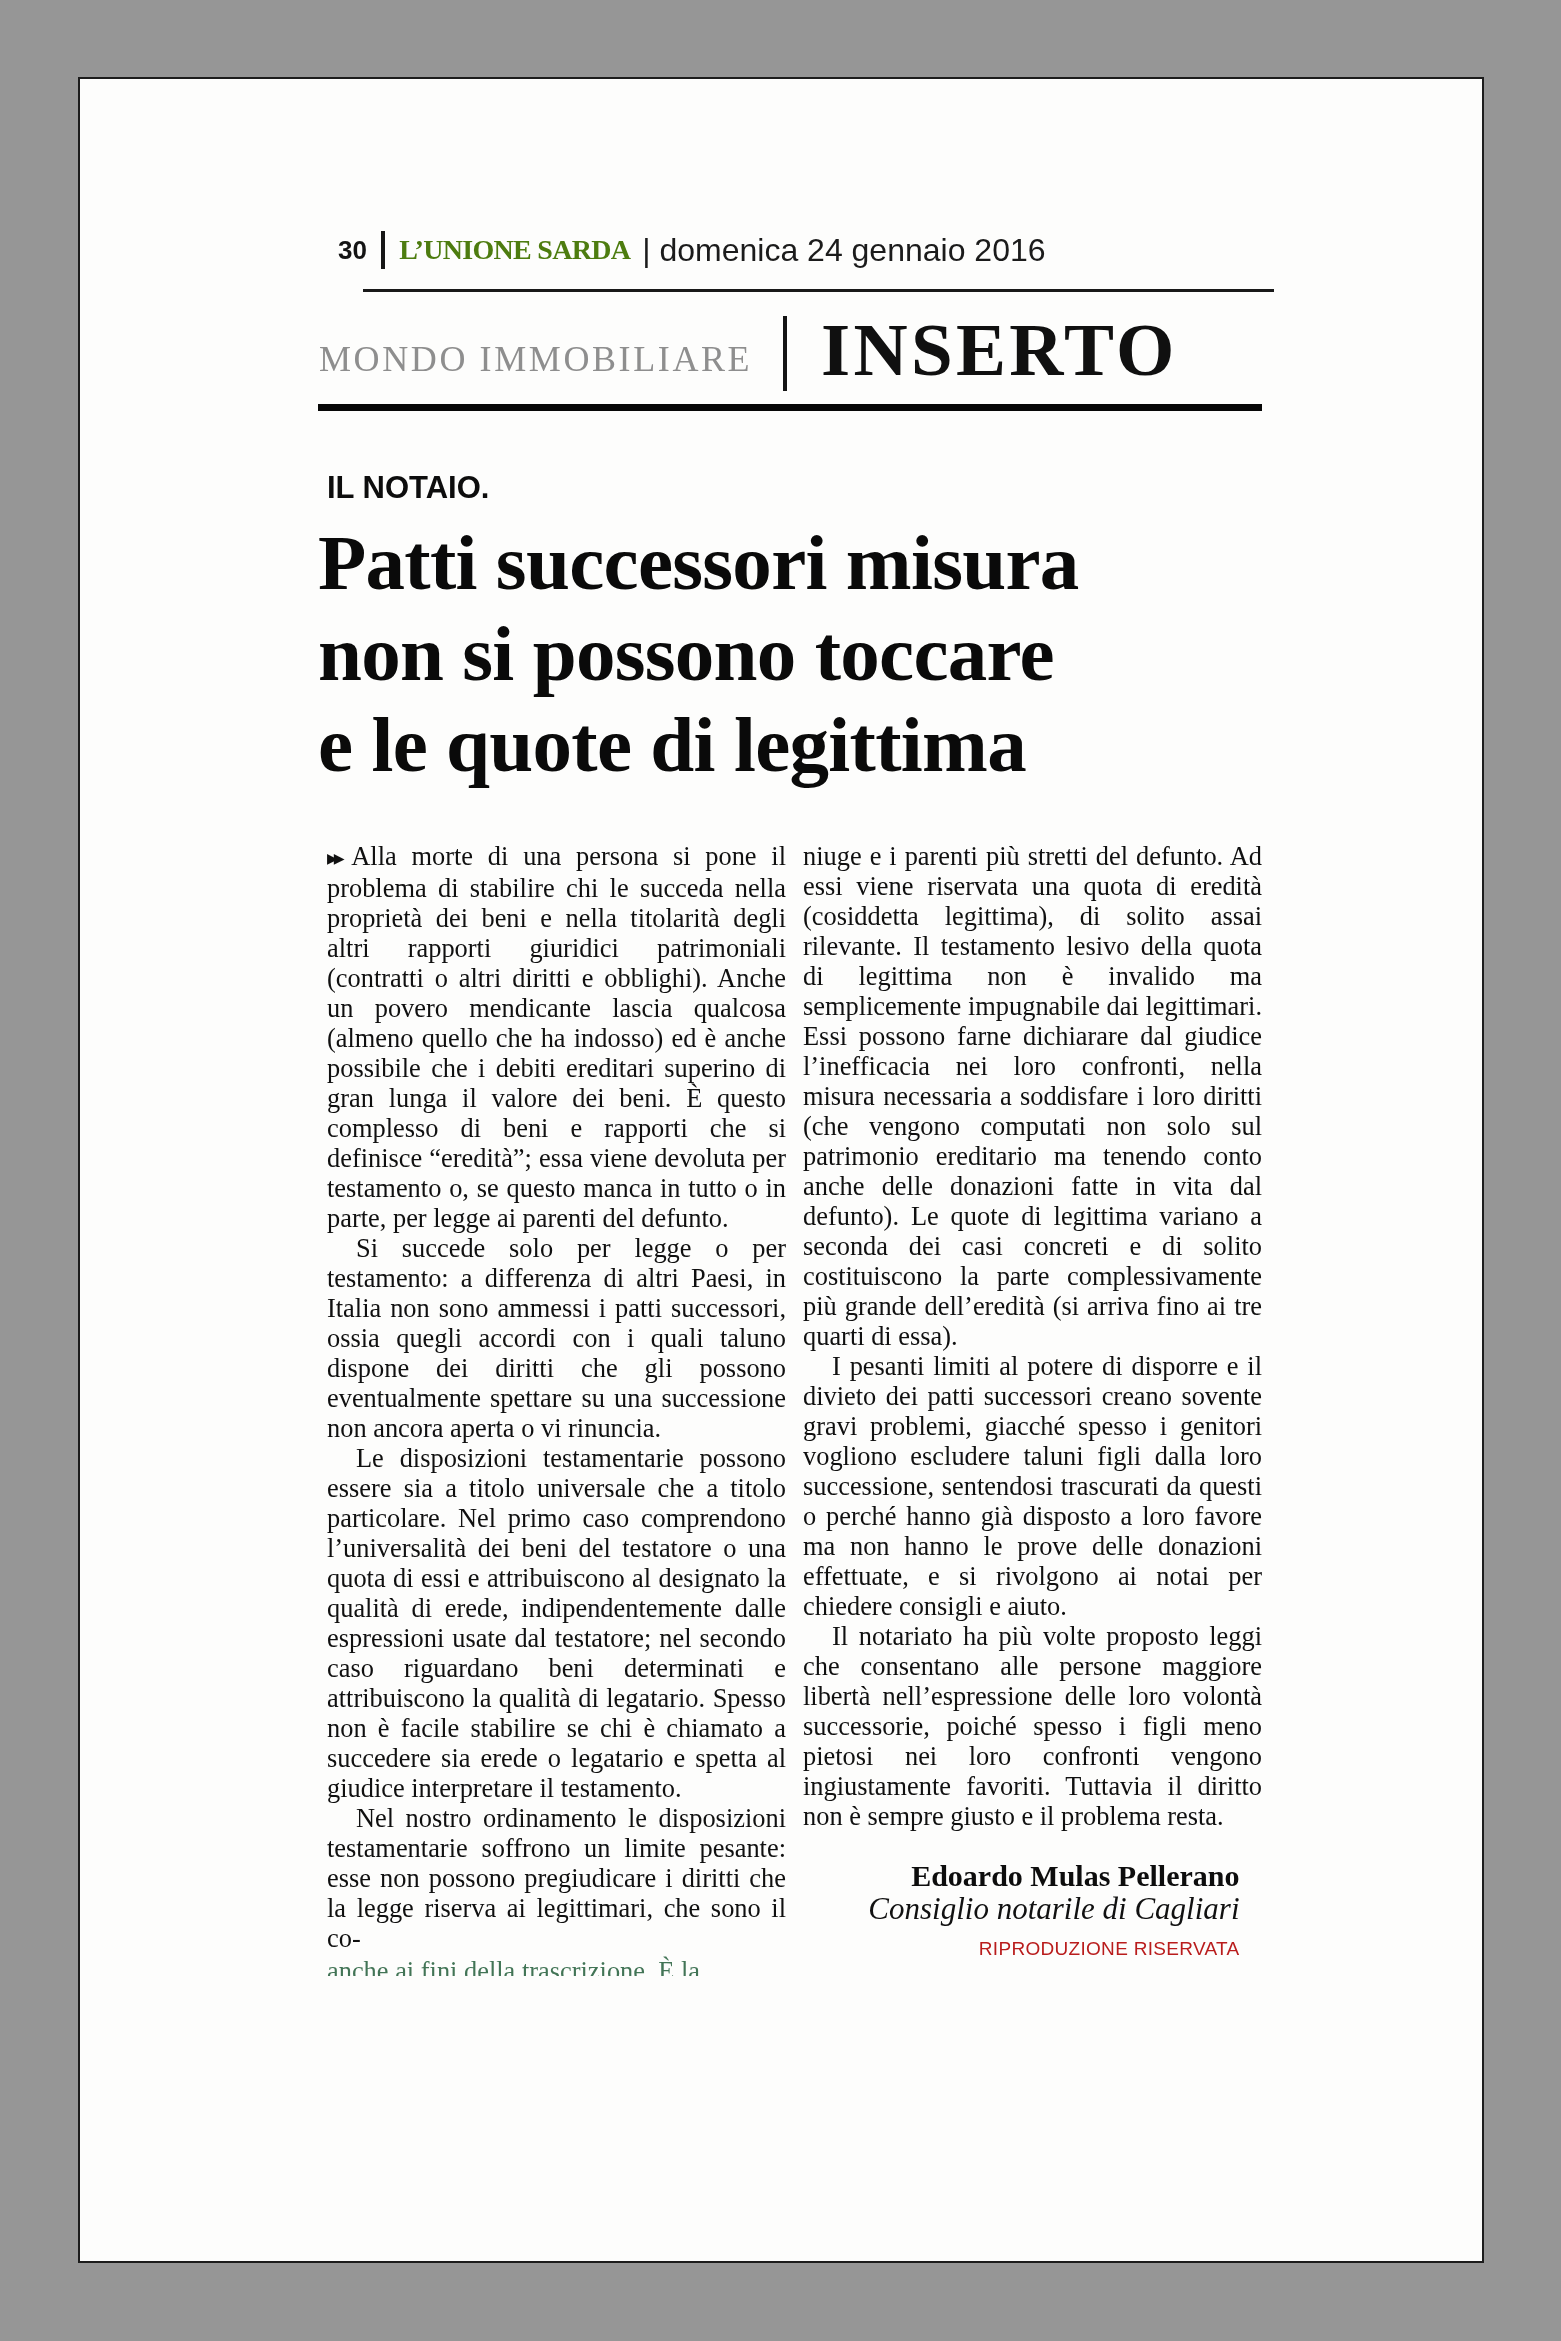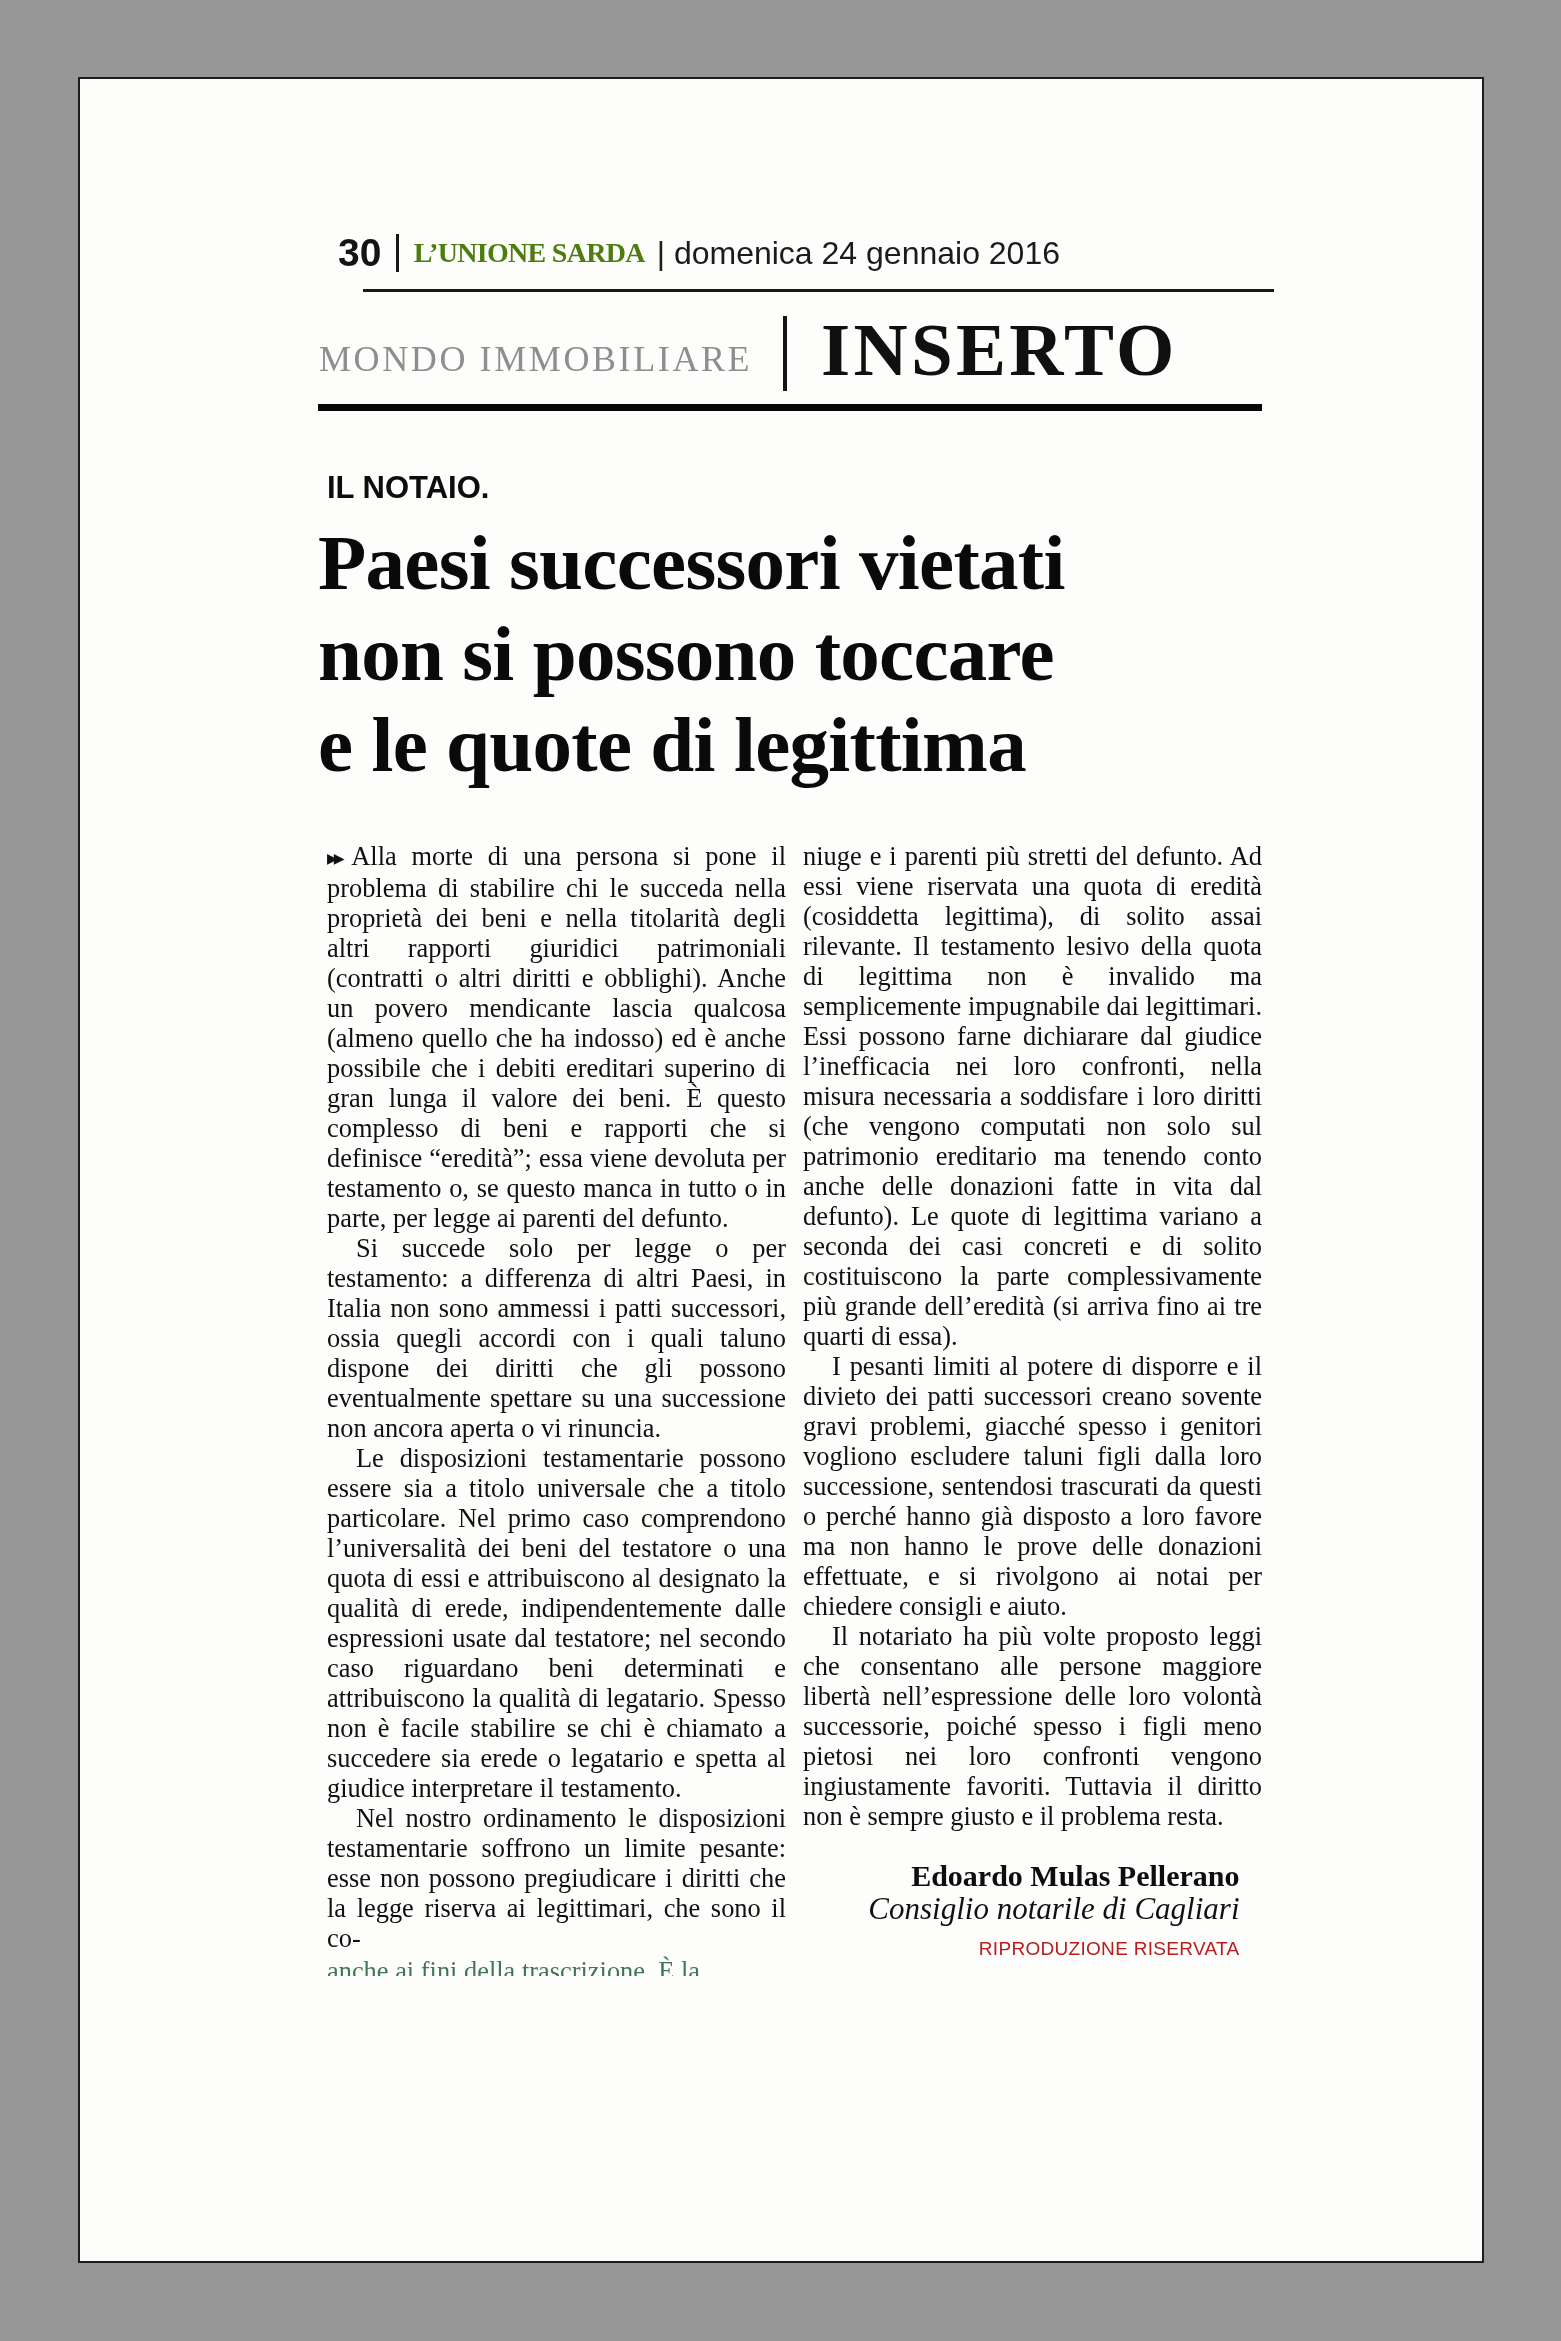--- a/index.html
+++ b/index.html
@@ -32,21 +32,21 @@
     left: 258px;
     top: 152px;
     display: flex;
     align-items: center;
     gap: 14.5px;
     white-space: nowrap;
   }
   .page-number {
     font-family: "Liberation Sans", sans-serif;
     font-weight: bold;
-    font-size: 39px;
+    font-size: 26px;
     color: #141414;
     letter-spacing: 0px;
   }
   .vbar-thin {
     width: 3.3px;
     height: 38px;
     background: #161616;
   }
   .masthead {
     font-family: "Liberation Serif", serif;
@@ -222,21 +222,21 @@
     <div class="section-label-left">MONDO IMMOBILIARE</div>
     <div class="section-divider"></div>
     <div class="section-label-right">INSERTO</div>
     <div class="section-bar"></div>
 
     <div class="kicker">
       <span class="kicker-label">IL NOTAIO.</span>
     </div>
 
     <div class="headline">
-      <div>Paesi successori vietati</div>
+      <div>Patti successori misura</div>
       <div>non si possono toccare</div>
       <div>e le quote di legittima</div>
     </div>
 
     <div class="columns">
 
       <div class="col col-left">
         <p><span class="lead-marker">▸▸</span><span>Alla morte di una persona si pone il problema di stabilire chi le succeda nella proprietà dei beni e nella titolarità degli altri rapporti giuridici patrimoniali (contratti o altri diritti e obblighi). Anche un povero mendicante lascia qualcosa (almeno quello che ha indosso) ed è anche possibile che i debiti ereditari superino di gran lunga il valore dei beni. È questo complesso di beni e rapporti che si definisce “eredità”; essa viene devoluta per testamento o, se questo manca in tutto o in parte, per legge ai parenti del defunto.</span></p>
         <p>Si succede solo per legge o per testamento: a differenza di altri Paesi, in Italia non sono ammessi i patti successori, ossia quegli accordi con i quali taluno dispone dei diritti che gli possono eventualmente spettare su una successione non ancora aperta o vi rinuncia.</p>
         <p>Le disposizioni testamentarie possono essere sia a titolo universale che a titolo particolare. Nel primo caso comprendono l’universalità dei beni del testatore o una quota di essi e attribuiscono al designato la qualità di erede, indipendentemente dalle espressioni usate dal testatore; nel secondo caso riguardano beni determinati e attribuiscono la qualità di legatario. Spesso non è facile stabilire se chi è chiamato a succedere sia erede o legatario e spetta al giudice interpretare il testamento.</p>

